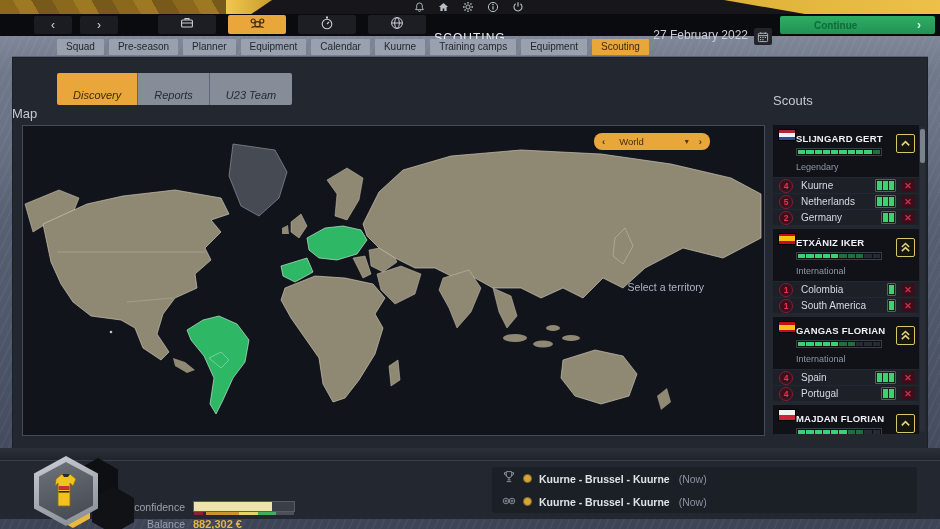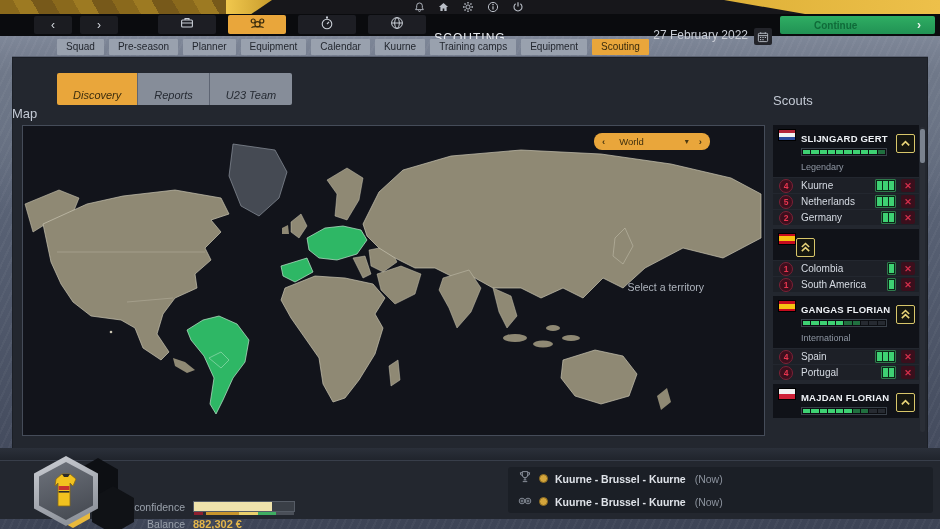--- a/index.html
+++ b/index.html
@@ -66,21 +66,21 @@
 
   
   .scouts-title{left:761px;top:36px;}
   .scout-list{left:761px;top:68px;width:146px;height:309px;display:flex;flex-direction:column;gap:4px;overflow:hidden;}
   .scout-card{display:flex;flex-direction:column;gap:1px;}
   .scout-head{background:#101218;padding:3px 4px 3px 5px;display:flex;align-items:flex-start;cursor:pointer;}
   .flag{width:16px;height:10px;margin-top:1px;border:1px solid #000;flex:none;}
   .flag-nl{background:linear-gradient(180deg,#b32438 33%,#f2f2f2 33% 66%,#2b4a9d 66%);}
   .flag-es{background:linear-gradient(180deg,#c60b1e 25%,#f7c212 25% 75%,#c60b1e 75%);}
   .flag-pl{background:linear-gradient(180deg,#f2f2f2 50%,#cf2138 50%);}
-  .scout-info{margin-left:5px;flex:1;min-width:0;}
+  .scout-info{flex:1;min-width:0;}
   .scout-name{color:#eef1f5;font-size:9.5px;font-weight:bold;white-space:nowrap;letter-spacing:.2px;}
   .skillbar{margin-top:2px;width:86px;height:8px;background:#0c0e12;border:1px solid #394049;
     display:flex;gap:1px;padding:1px;box-sizing:border-box;}
   .skillbar i{flex:1;background:#262a31;}
   .skillbar i.f{background:#3ed173;}
   .skillbar i.d{background:#20703f;}
   .scout-level{margin-top:2px;color:#8f97a3;font-size:9px;}
   .collapse-btn{flex:none;width:19px;height:19px;margin-top:6px;background:#15160f;border:1px solid #d8c66a;
     border-radius:2px;color:#e8d478;display:flex;align-items:center;justify-content:center;cursor:pointer;padding:0;}
   .region-row{background:#1d2027;height:15px;display:flex;align-items:center;padding:0 4px 0 6px;cursor:pointer;}
@@ -100,21 +100,21 @@
   .footer{left:0;top:460px;width:940px;height:58px;background:#23272f;border-top:1px solid #383e4a;}
   .balance-row{left:110px;top:478px;width:200px;display:flex;align-items:baseline;}
   .balance-lbl{width:75px;text-align:right;color:#9aa1ab;font-size:10.5px;margin-top:40px;}
   .balance-val{margin-left:8px;color:#e3b54a;font-size:11px;font-weight:bold;text-align:center;}
   .sponsor-row{left:40px;top:498px;display:flex;align-items:center;}
   .sponsor-lbl{width:145px;text-align:right;color:#9aa1ab;font-size:10.5px;}
   .sponsor-bar{margin-left:8px;width:100px;height:9px;background:#3a3f47;border:1px solid #565c66;position:relative;}
   .sponsor-fill{position:absolute;left:0;top:0;bottom:0;background:#efe3ac;}
   .sponsor-scale{margin-left:-101px;margin-top:14px;width:100px;height:3px;align-self:flex-start;
     background:linear-gradient(90deg,#8e1f2f 0 9%,#272b32 9% 12%,#c8952c 12% 45%,#e9d06b 45% 64%,#3fae62 64% 82%,#4a4f58 82%);}
-  .events-panel{left:508px;top:467px;width:425px;height:46px;background:#1b1f26;border-radius:3px;
+  .events-panel{left:492px;top:467px;width:425px;height:46px;background:#1b1f26;border-radius:3px;
     display:flex;flex-direction:column;justify-content:center;gap:5px;padding-left:10px;box-sizing:border-box;}
   .event-row{display:flex;align-items:center;gap:7px;cursor:pointer;}
   .event-name{color:#dfe3e9;font-size:10.5px;font-weight:bold;}
   .event-status{color:#8c939e;font-size:10.5px;margin-left:2px;}
   .gold-dot{width:7px;height:7px;border-radius:50%;background:#d4a53c;border:1px solid #8a6a20;}
 
   
   .badge{left:26px;top:456px;width:110px;height:72px;cursor:pointer;}
   .hex{position:absolute;clip-path:polygon(50% 0,100% 25%,100% 75%,50% 100%,0 75%,0 25%);}
   .hex-dark1{left:52px;top:2px;width:40px;height:46px;background:#0d0f13;}
@@ -365,20 +365,32 @@
           <span class="battery">
             <i></i>
             <i></i>
           </span>
           <button class="remove-btn">✕</button>
         </div>
       </div>
       <div class="scout-card">
         <div class="scout-head">
           <span class="flag flag-es"></span>
+          <span class="scout-info"><span class="scout-name">ETXÁNIZ IKER</span><span class="skillbar">
+              <i class="f"></i>
+              <i class="f"></i>
+              <i class="f"></i>
+              <i class="f"></i>
+              <i class="f"></i>
+              <i class="d"></i>
+              <i class="d"></i>
+              <i class="d"></i>
+              <i class=""></i>
+              <i class=""></i>
+            </span><span class="scout-level">International</span></span>
           <button class="collapse-btn">
             <svg width="11" height="11" viewBox="0 0 12 11">
               <path d="M2 5 6 1.2 10 5 M2 9.5 6 5.7 10 9.5" fill="none" stroke="currentColor" stroke-width="1.7"></path>
             </svg>
           </button>
         </div>
         <div class="region-row">
           <span class="count-badge">1</span>
           <span class="region-name">Colombia</span>
           <span class="battery">

